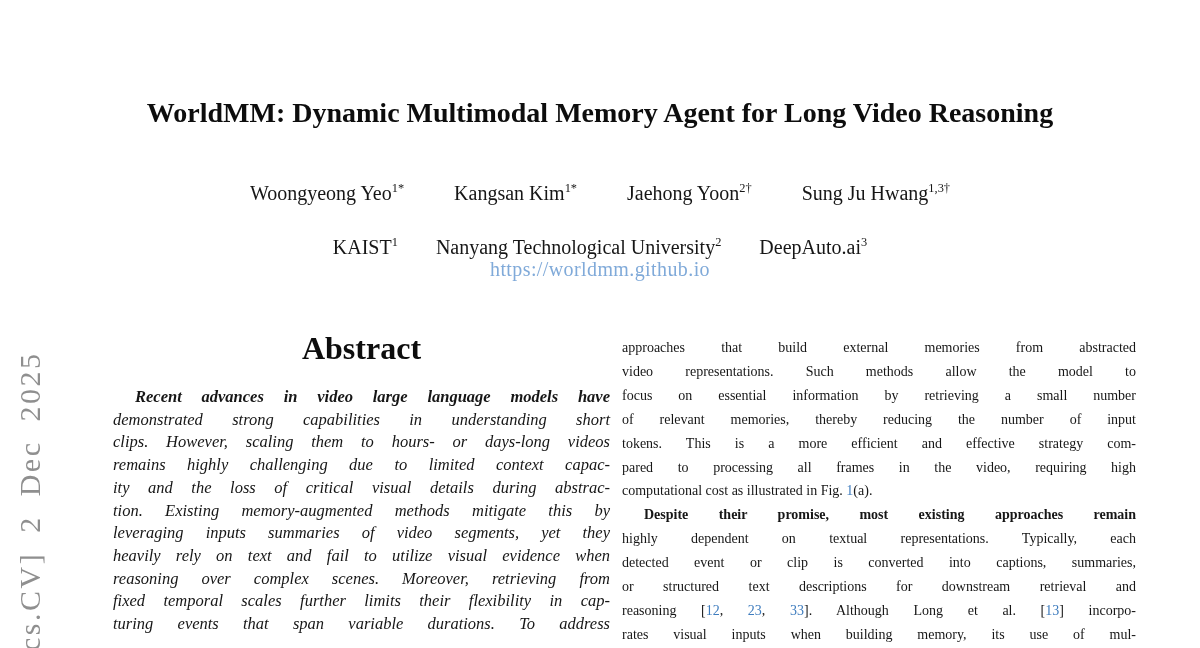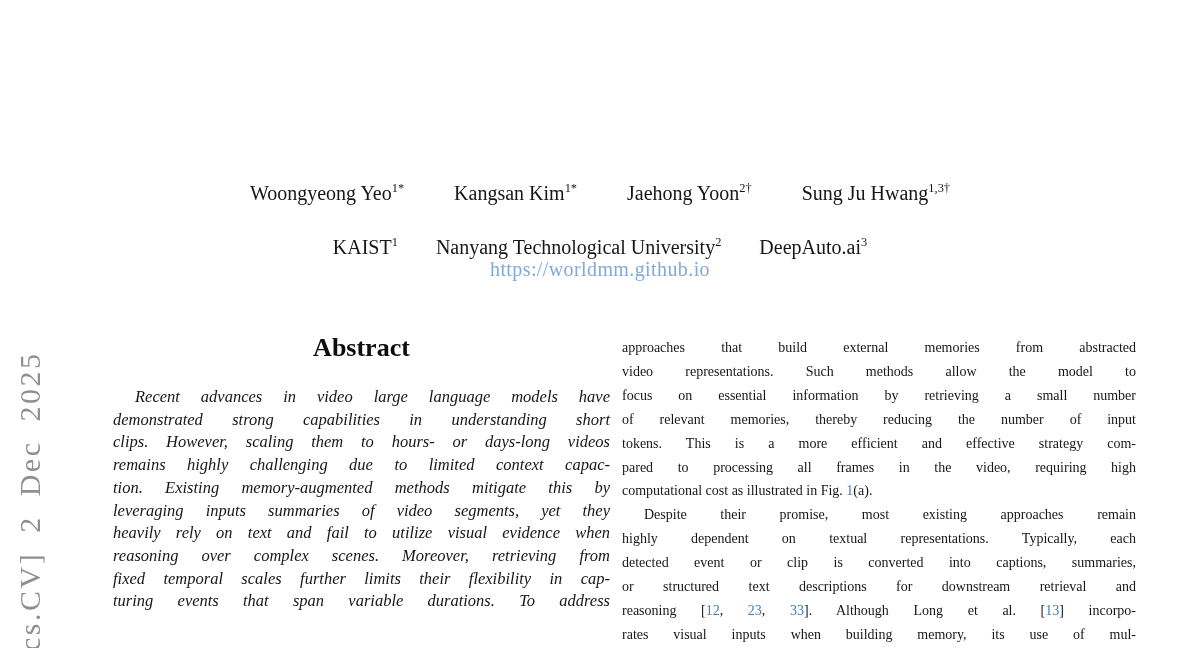--- a/index.html
+++ b/index.html
@@ -65,63 +65,65 @@
     letter-spacing: 0.4px;
     color: #80aad9;
     cursor: pointer;
   }
   .col { position: absolute; }
   .col-left  { left: 113px; top: 333px; width: 497px; }
   .col-right { left: 622px; top: 336px; width: 514px; }
   .abs-heading {
     text-align: center;
     font-weight: bold;
-    font-size: 26px;
+    font-size: 32px;
     line-height: 30px;
     margin-bottom: 23px;
     color: #0d0d0d;
   }
   .line {
     text-align: justify;
     text-align-last: justify;
   }
   .col-left .line {
     font-style: italic;
     font-size: 16.5px;
     line-height: 22.7px;
   }
   .col-right .line {
     font-size: 14px;
     line-height: 23.9px;
   }
-  .line.indent { text-indent: 22px; }
+  .line.indent { text-indent: 22px; font-weight: bold; }
   .line.last { text-align-last: left; }
   .cite { color: #3e7cbe; cursor: pointer; }
 </style>
 </head>
 <body>
 
 <div class="page">
 
   <div class="arxiv-stamp">cs.CV] 2 Dec 2025</div>
 
+  <h1 class="title">WorldMM: Dynamic Multimodal Memory Agent for Long Video Reasoning</h1>
 
   <div class="authors"><span class="person"><span>Woongyeong Yeo</span><sup>1*</sup></span><span class="person"><span>Kangsan Kim</span><sup>1*</sup></span><span class="person"><span>Jaehong Yoon</span><sup>2†</sup></span><span class="person"><span>Sung Ju Hwang</span><sup>1,3†</sup></span></div>
 
   <div class="affils"><span class="person"><span>KAIST</span><sup>1</sup></span><span class="person"><span>Nanyang Technological University</span><sup>2</sup></span><span class="person"><span>DeepAuto.ai</span><sup>3</sup></span></div>
 
   <div class="url">https://worldmm.github.io</div>
 
   <div class="col col-left">
     <div class="abs-heading">Abstract</div>
     <div class="abs-body">
         <div class="line indent"><span>Recent advances in video large language models have</span></div>
         <div class="line"><span>demonstrated strong capabilities in understanding short</span></div>
         <div class="line"><span>clips. However, scaling them to hours- or days-long videos</span></div>
         <div class="line"><span>remains highly challenging due to limited context capac-</span></div>
+        <div class="line"><span>ity and the loss of critical visual details during abstrac-</span></div>
         <div class="line"><span>tion. Existing memory-augmented methods mitigate this by</span></div>
         <div class="line"><span>leveraging inputs summaries of video segments, yet they</span></div>
         <div class="line"><span>heavily rely on text and fail to utilize visual evidence when</span></div>
         <div class="line"><span>reasoning over complex scenes. Moreover, retrieving from</span></div>
         <div class="line"><span>fixed temporal scales further limits their flexibility in cap-</span></div>
         <div class="line"><span>turing events that span variable durations.  To address</span></div>
       </div>
   </div>
 
   <div class="col col-right">

